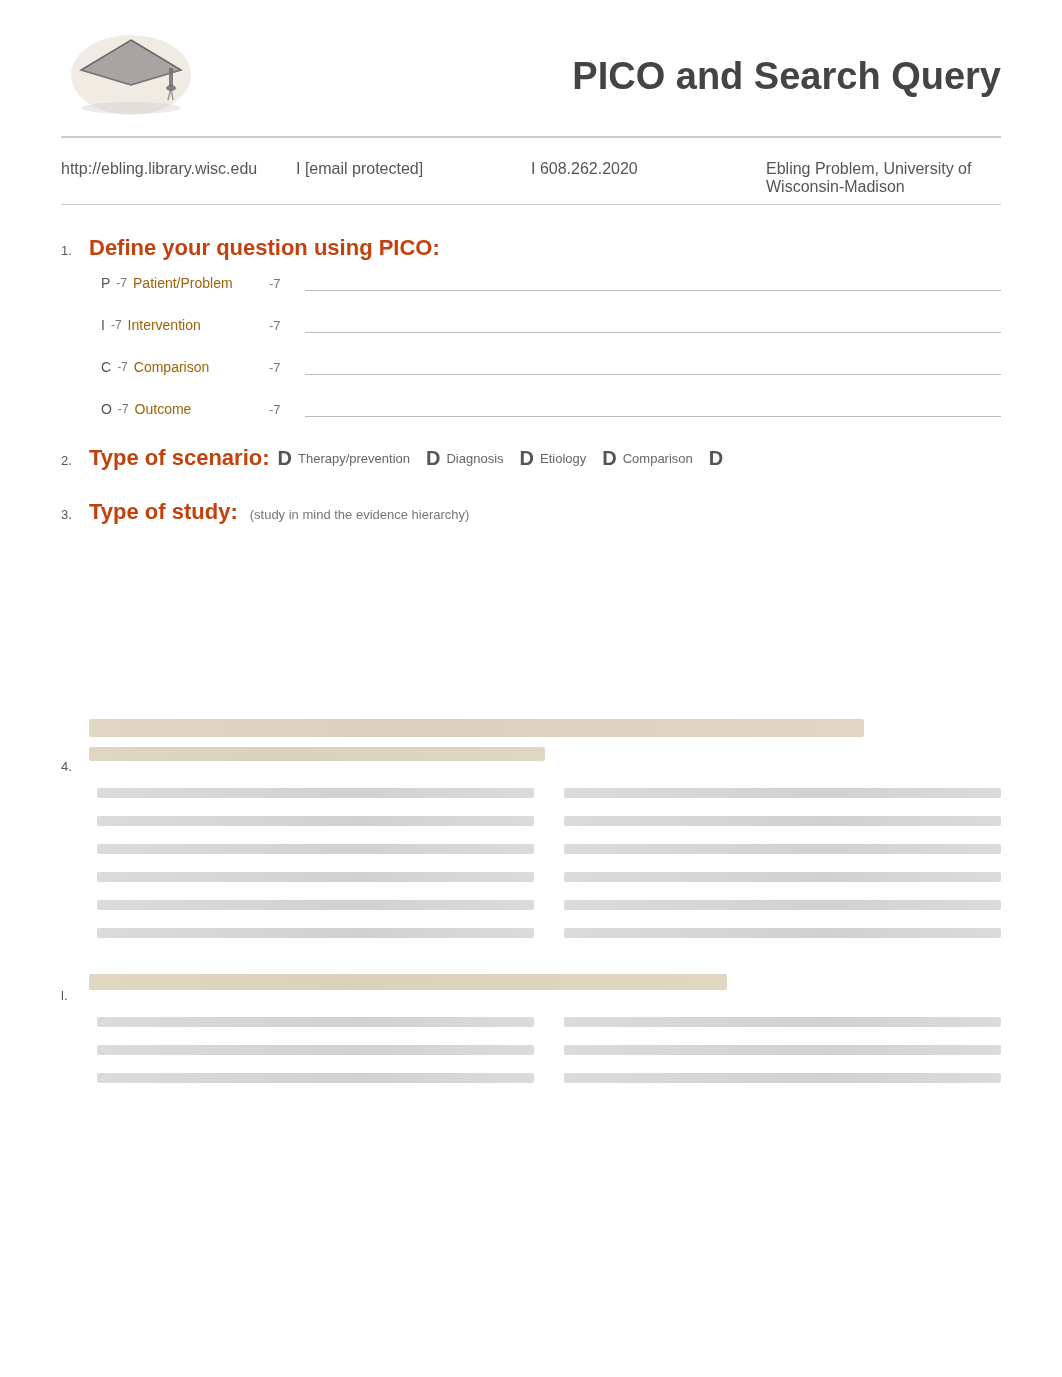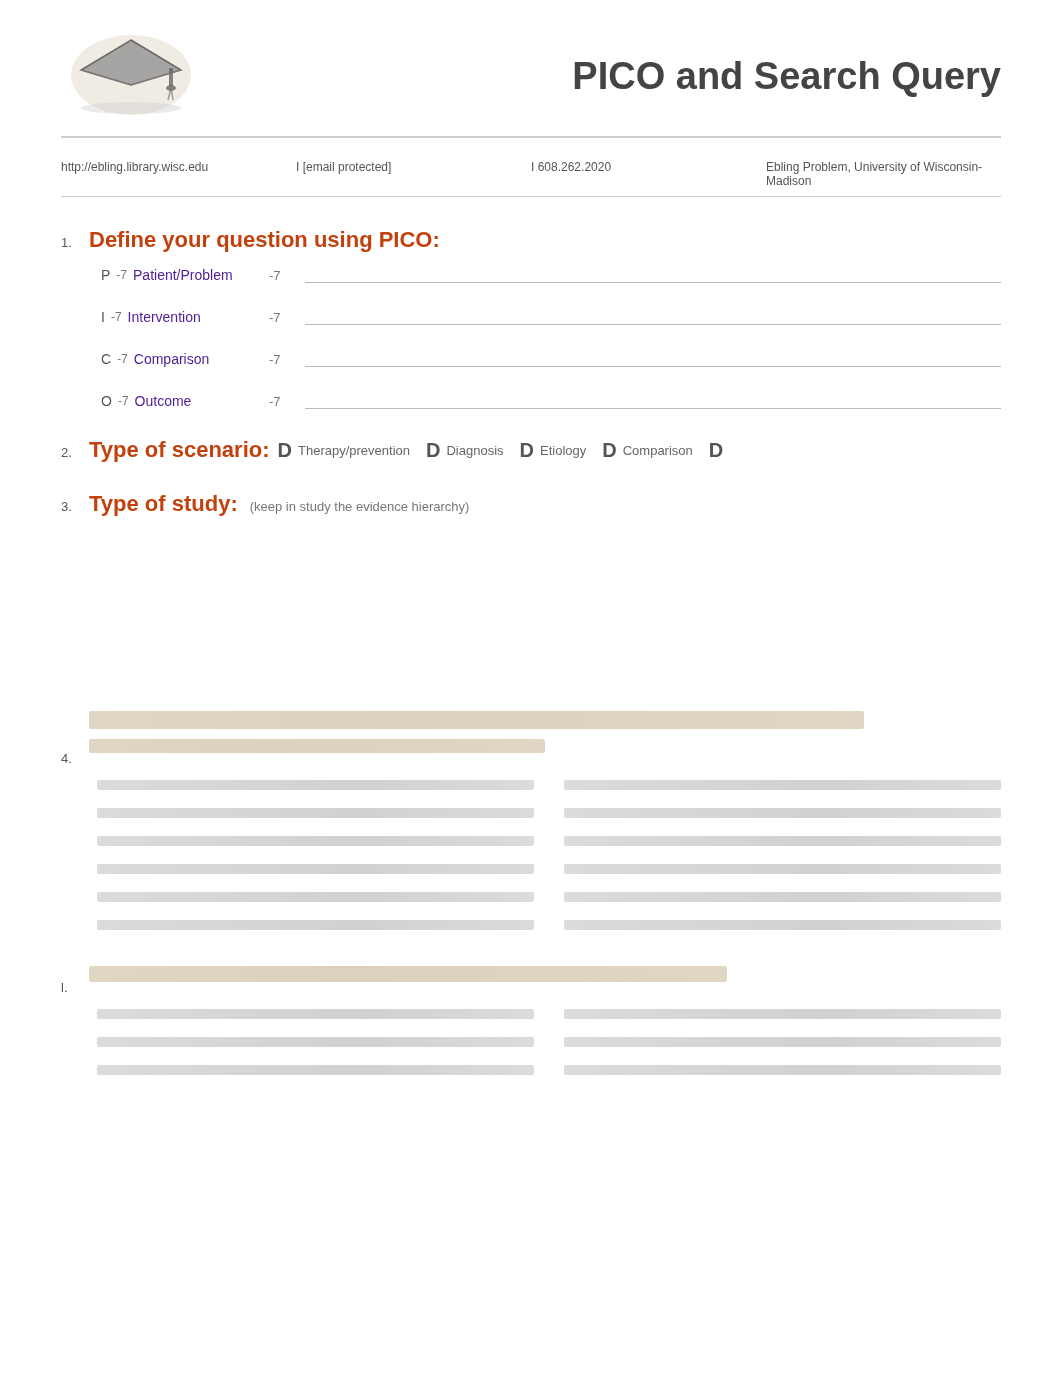--- a/index.html
+++ b/index.html
@@ -40,21 +40,21 @@
       font-size: 38px;
       font-weight: bold;
       color: #444;
       line-height: 1.2;
     }
 
     
     .subheader {
       display: flex;
       justify-content: space-between;
-      font-size: 12px;
+      font-size: 16px;
       color: #555;
       padding: 8px 0;
       border-bottom: 1px solid #ccc;
       margin-bottom: 30px;
     }
 
     .subheader-item {
       flex: 1;
     }
 
@@ -108,21 +108,21 @@
     .pico-letter-char {
       font-weight: normal;
     }
 
     .pico-minus {
       color: #777;
       font-size: 12px;
     }
 
     .pico-label {
-      color: #4c1d95;
+      color: #a16207;
       font-size: 14px;
     }
 
     .pico-score {
       font-size: 13px;
       color: #777;
       margin-left: 8px;
       min-width: 30px;
     }
 
@@ -320,21 +320,21 @@
           <span class="checkbox-d">D</span>
         </div>
       </div>
     </div>
   </div>
 
   <div class="section">
     <div class="section-header">
       <span class="section-number">3.</span>
       <span class="section-title">Type of study:</span>
-      <span class="section-subtitle">(keep in study the evidence hierarchy)</span>
+      <span class="section-subtitle">(study in mind the evidence hierarchy)</span>
     </div>
 
     <div class="empty-area"></div>
   </div>
 
   <div class="section section4">
     <div class="section-header">
       <span class="section-number">4.</span>
 
       <div style="flex:1;">

